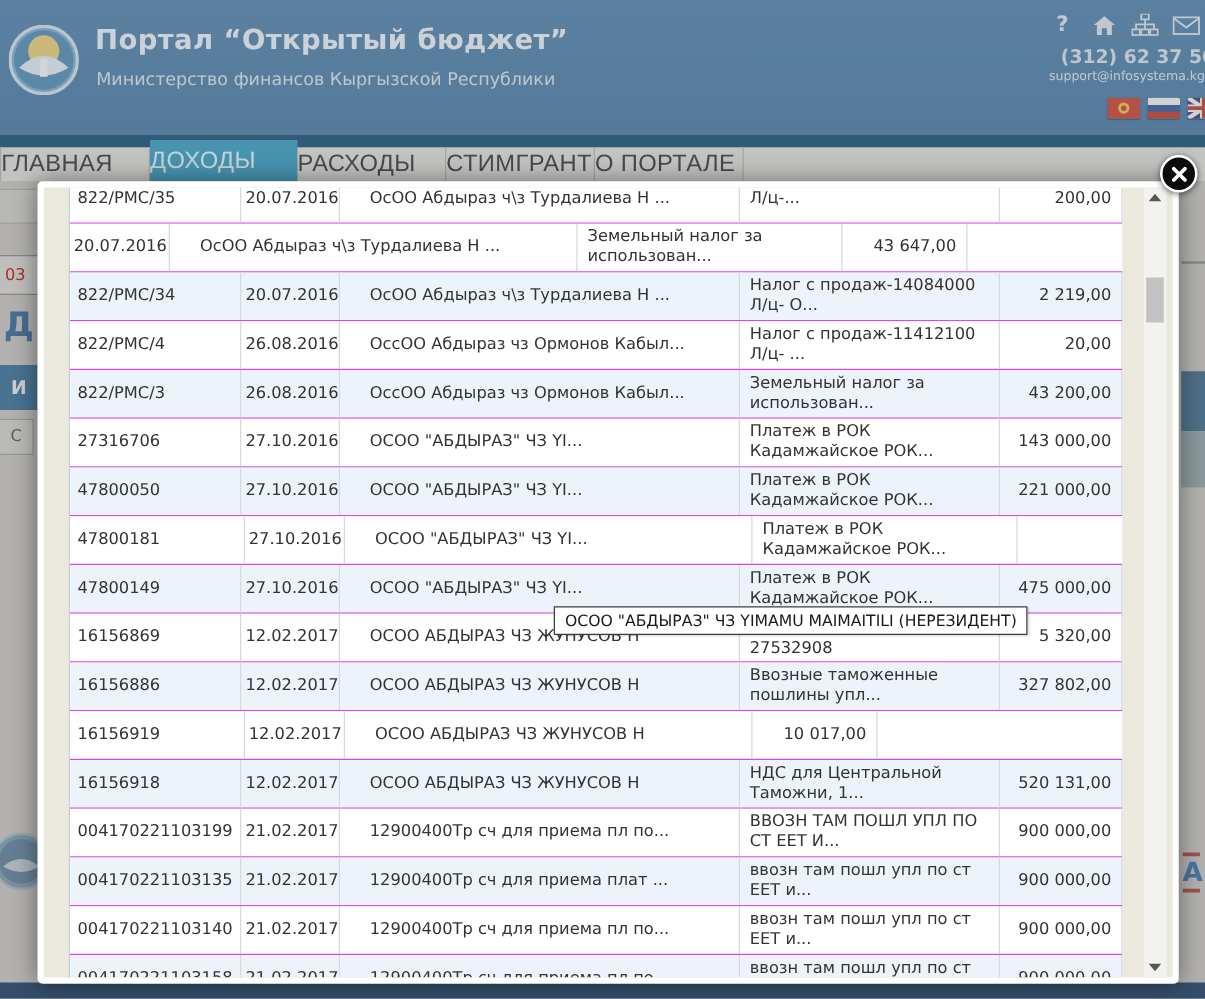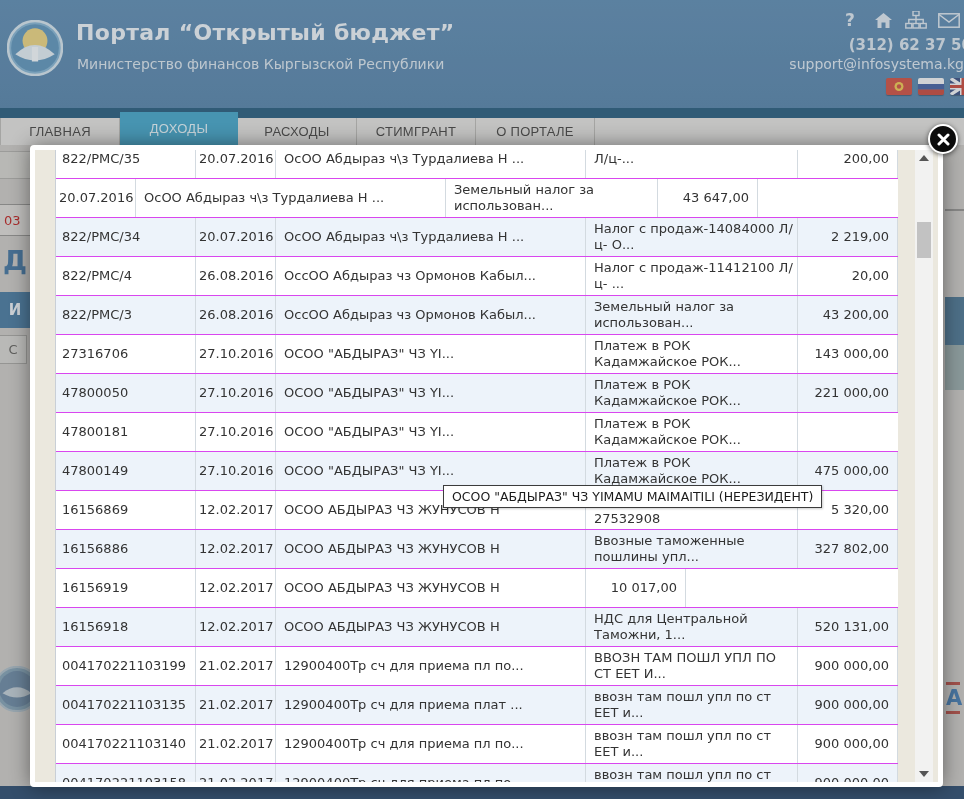--- a/index.html
+++ b/index.html
@@ -11,29 +11,29 @@
   .bg-header{position:absolute;left:0;top:0;width:964px;height:108px;
     background:linear-gradient(#5787af,#4f7ea6);text-align:right;}
   .emblem{position:absolute;left:7px;top:20px;width:56px;height:56px;}
   .site-title{position:absolute;left:76px;top:20px;font-size:22px;font-weight:bold;
     color:#e6edf4;letter-spacing:.3px;}
   .site-subtitle{position:absolute;left:77px;top:56px;font-size:14px;color:#d4e0ea;}
   .quick-icons{position:absolute;right:4px;top:10px;display:flex;gap:11px;align-items:center;}
   .qicon{width:22px;height:20px;display:flex;align-items:center;justify-content:center;
     color:#d7e2ec;font-weight:bold;font-size:17px;cursor:pointer;}
   .hdr-phone{position:absolute;right:-8px;top:36px;font-size:15px;font-weight:bold;color:#d3dfe9;white-space:nowrap;}
-  .hdr-email{position:absolute;right:0px;top:56px;font-size:14px;color:#d7e3ee;white-space:nowrap;}
+  .hdr-email{position:absolute;right:0px;top:56px;font-size:10px;color:#d7e3ee;white-space:nowrap;}
   .flags{position:absolute;right:-12px;top:78px;display:flex;gap:6px;}
   .flag{width:26px;height:17px;border-radius:2px;box-shadow:0 1px 1px rgba(0,0,0,.3);overflow:hidden;}
 
   .darkstrip{position:absolute;left:0;top:108px;width:964px;height:10px;background:#1f5679;}
   .tabbar{position:absolute;left:0;top:118px;width:964px;height:27px;background:#dcdcda;
     display:flex;border-bottom:1px solid #c2c2c0;}
-  .tab{width:118px;height:27px;display:flex;align-items:center;justify-content:center;
-    font-size:13px;color:#3f3f3f;border-right:1px solid #b5b5b3;letter-spacing:.3px;cursor:pointer;
+  .tab{width:118px;height:27px;display:flex;align-items:center;
+    font-size:19px;color:#3f3f3f;border-right:1px solid #b5b5b3;letter-spacing:.3px;cursor:pointer;
     font-family:"Liberation Sans",sans-serif;}
   .tab.first{border-left:1px solid #b5b5b3;}
   .tab.active{background:#3d9fc4;color:#dff0f7;height:33px;margin-top:-6px;border:none;}
 
   .page-behind{position:absolute;left:0;top:145px;width:964px;height:641px;background:#c6c5c2;}
   .frag{position:absolute;overflow:hidden;}
   .frag-graybox{left:0;top:6px;width:30px;height:26px;background:#cdcdca;border:1px solid #a9a9a7;border-left:none;}
   .frag-docbox{left:0;top:59px;width:27px;height:30px;background:#d6d5d2;border:1px solid #8f8f8d;border-left:none;
     font-size:13px;color:#b91c1c;display:flex;align-items:center;padding-left:4px;}
   .frag-letter{left:3px;top:100px;font-size:27px;font-weight:bold;color:#3c6f9b;}
@@ -60,21 +60,21 @@
   .grid-wrap{position:absolute;left:20px;top:0;width:843px;height:632px;overflow:hidden;
     border-left:1px solid #c9cfd6;box-sizing:border-box;}
   .grid{margin-top:-10px;}
   .grow{display:flex;width:842px;height:39px;background:#fff;border-bottom:1px solid #d946ef;
     box-sizing:border-box;cursor:pointer;}
   .grow.alt{background:#edf3fa;}
   .gcell{box-sizing:border-box;border-right:1px solid #d3dae0;display:flex;align-items:center;
     font-size:13px;color:#333;line-height:16px;overflow:hidden;}
   .c-num{width:140px;padding-left:6px;}
   .c-date{width:80px;padding-left:3px;}
-  .c-payer{width:310px;padding-left:8px;white-space:nowrap;}
+  .c-payer{width:310px;padding-left:8px;white-space:nowrap;margin-left:16px;}
   .c-purpose{width:212px;padding-left:8px;padding-right:4px;}
   .c-amount{width:100px;justify-content:flex-end;padding-right:8px;white-space:nowrap;}
   .c-purpose.line2 span{padding-top:17px;display:block;}
 
   
   .vscroll{position:absolute;left:880px;top:0;width:18px;height:632px;background:#f2f2f1;}
   .scroll-arrow{position:absolute;left:0;width:18px;height:16px;display:flex;align-items:center;justify-content:center;cursor:pointer;}
   .scroll-arrow.up{top:0;}
   .scroll-arrow.down{bottom:0;}
   .tri-up{width:0;height:0;border-left:5px solid transparent;border-right:5px solid transparent;border-bottom:6px solid #555;}

